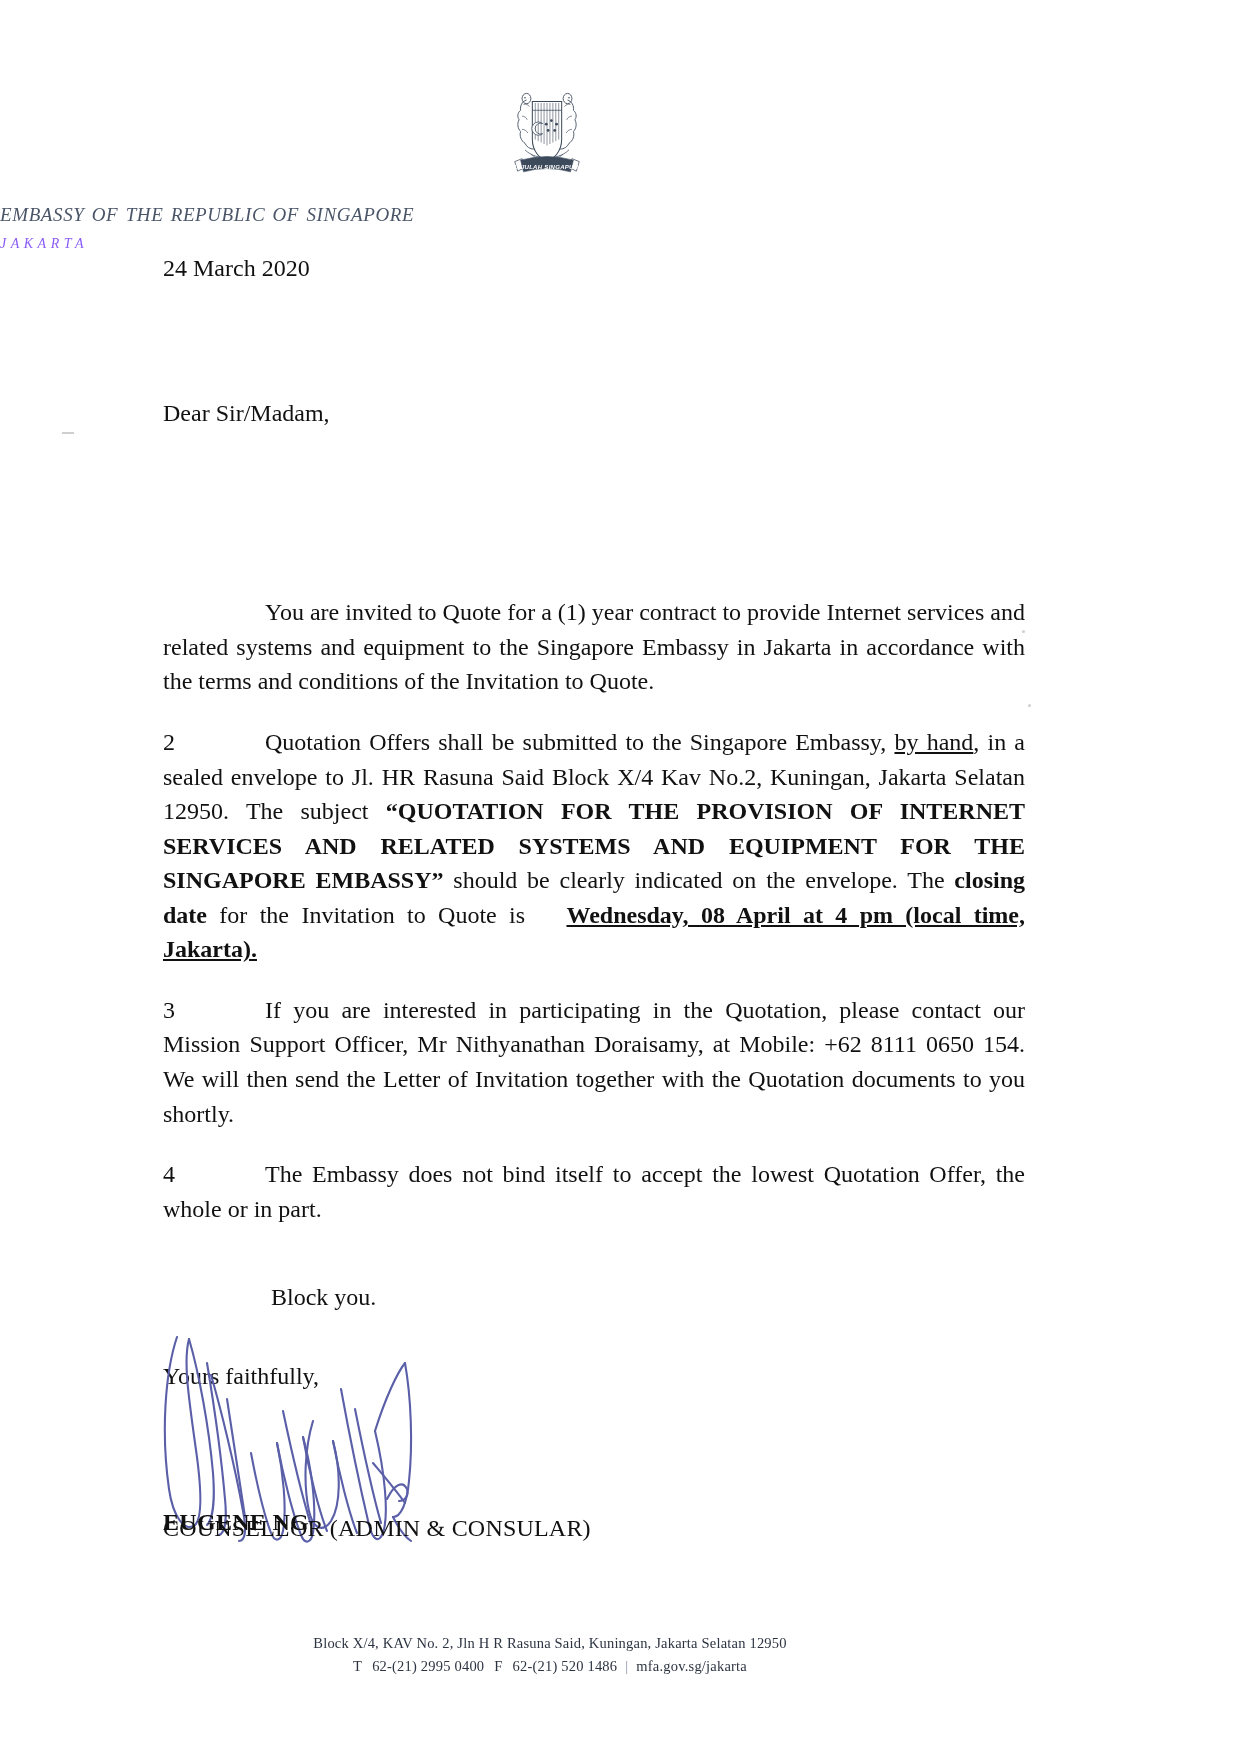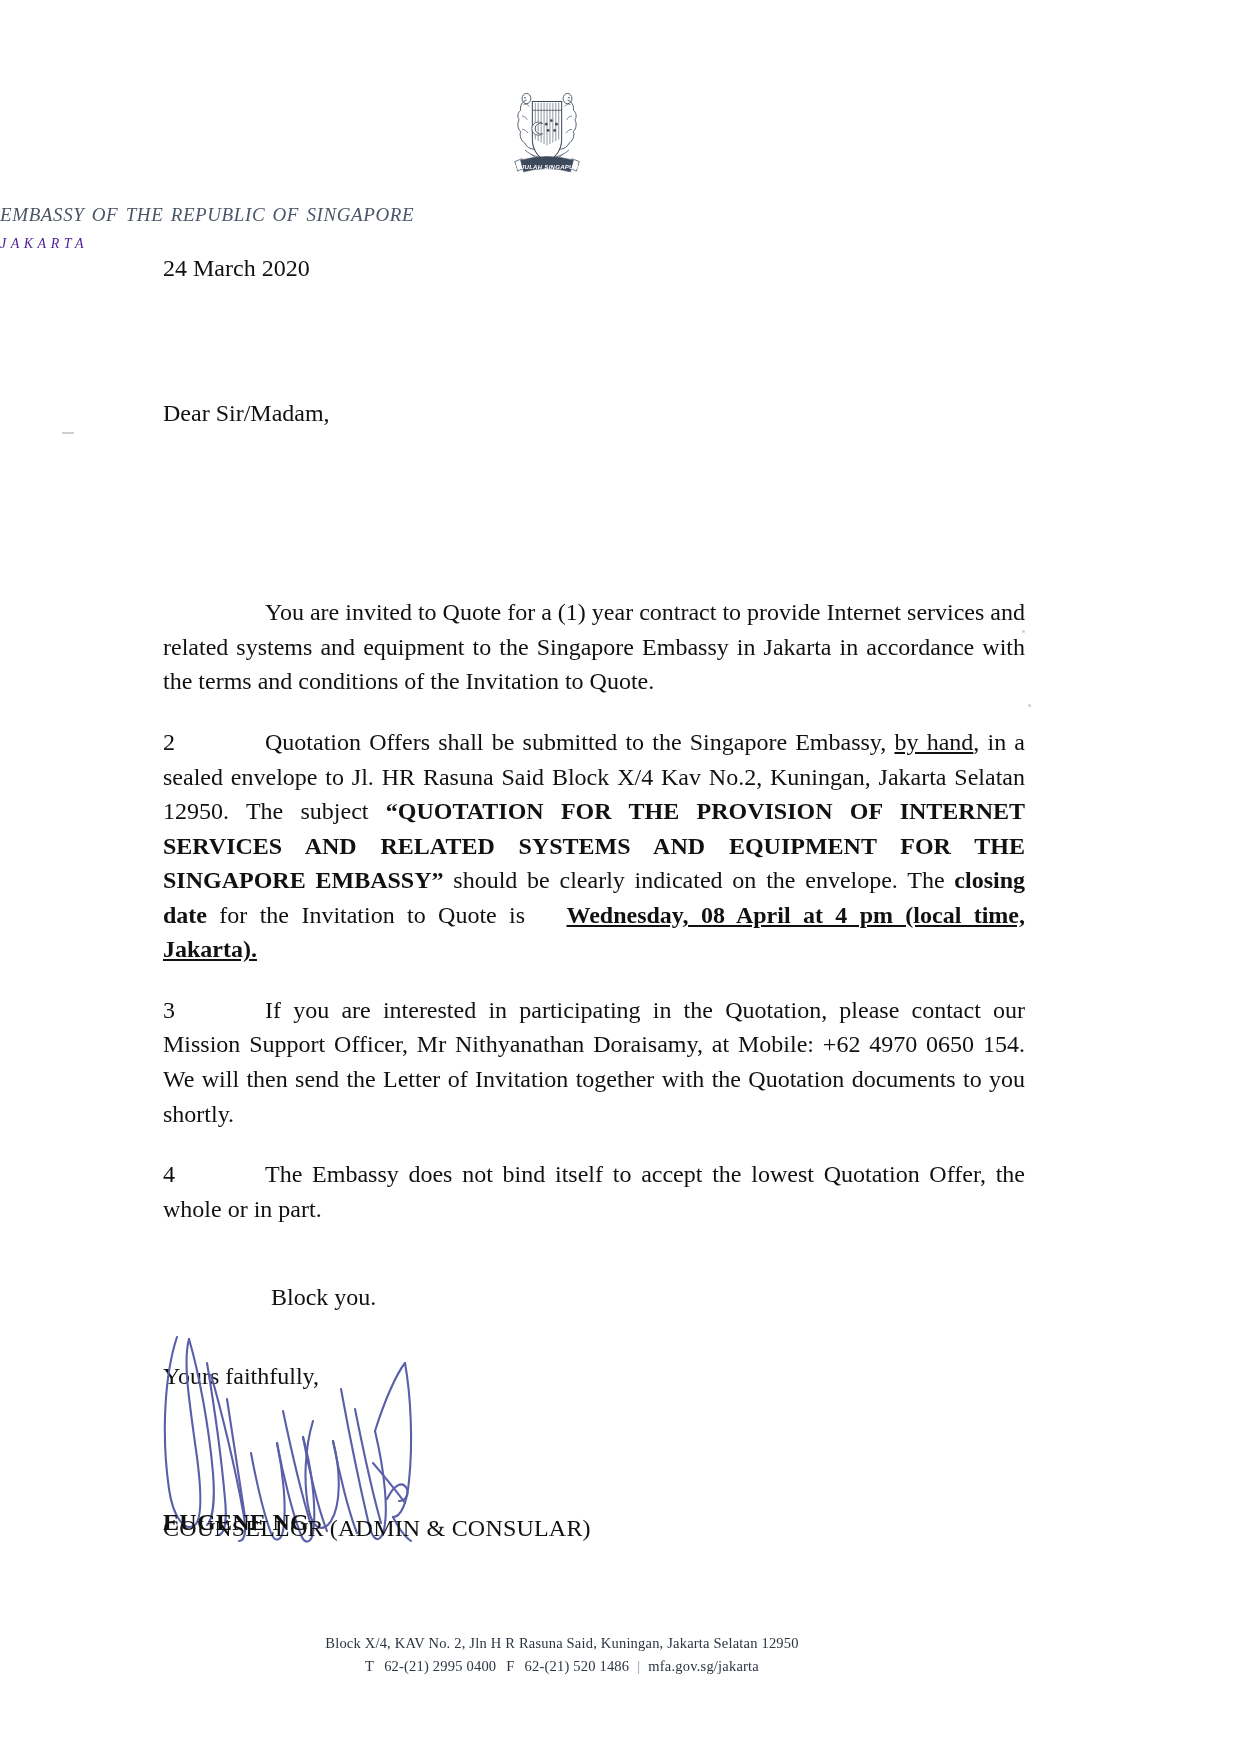--- a/index.html
+++ b/index.html
@@ -38,21 +38,21 @@
     font-family: "Liberation Serif", "DejaVu Serif", serif;
     color: #4a5568;
     font-size: 27px;
     letter-spacing: 0.6px;
     font-variant: small-caps;
     text-transform: lowercase;
     line-height: 1.1;
     white-space: nowrap;
   }
   .org-city {
-    color: #4c1d95;
+    color: #8b5cf6;
     font-size: 14px;
     letter-spacing: 4.5px;
     margin-top: 8px;
     font-family: "Liberation Serif", "DejaVu Serif", serif;
   }
 
   
   .content {
     position: absolute;
     left: 163px;
@@ -129,21 +129,21 @@
     left: 0;
     top: 204px;
     font-size: 24px;
     letter-spacing: 0.2px;
     z-index: 4;
   }
 
   
   .footer {
     position: absolute;
-    left: 12px;
+    left: 0;
     bottom: 78px;
     width: 1100px;
     text-align: center;
     color: #2c3442;
     font-size: 14.5px;
     line-height: 1.55;
     letter-spacing: 0.2px;
   }
   .footer .sep {
     display: inline-block;
@@ -243,21 +243,21 @@
     <div class="gap-xs"></div>
 
 
     <div class="gap-lg"></div>
     <div class="gap-sm"></div>
 
     <p class="para"><span class="indent-first"></span><span>You are invited to Quote for a (1) year contract to provide Internet services and related systems and equipment to the Singapore Embassy in Jakarta in accordance with the terms and conditions of the Invitation to Quote.</span></p>
 
     <p class="para"><span class="num-label">2</span><span>Quotation Offers shall be submitted to the Singapore Embassy, </span><span class="u">by hand</span><span>, in a sealed envelope to Jl. HR Rasuna Said Block X/4 Kav No.2, Kuningan, Jakarta Selatan 12950.   The subject </span><span class="b">“QUOTATION FOR THE PROVISION OF INTERNET SERVICES AND RELATED SYSTEMS AND EQUIPMENT FOR THE SINGAPORE EMBASSY”</span><span> should be clearly indicated on the envelope. The </span><span class="b">closing date</span><span> for the Invitation to Quote is </span><span class="bu">Wednesday, 08 April at 4 pm (local time, Jakarta).</span></p>
 
-    <p class="para"><span class="num-label">3</span><span>If you are interested in participating in the Quotation, please contact our Mission Support Officer, Mr Nithyanathan Doraisamy, at Mobile: +62 4970 0650 154.  We will then send the Letter of Invitation together with the Quotation documents to you shortly.</span></p>
+    <p class="para"><span class="num-label">3</span><span>If you are interested in participating in the Quotation, please contact our Mission Support Officer, Mr Nithyanathan Doraisamy, at Mobile: +62 8111 0650 154.  We will then send the Letter of Invitation together with the Quotation documents to you shortly.</span></p>
 
     <p class="para"><span class="num-label">4</span><span>The Embassy does not bind itself to accept the lowest Quotation Offer, the whole or in part.</span></p>
 
     <div class="gap-lg"></div>
 
     <div class="thanks">Block you.</div>
 
     <div class="closing-wrap">
 
       <svg class="signature" width="300" height="260" viewBox="0 0 300 260" aria-hidden="true">

